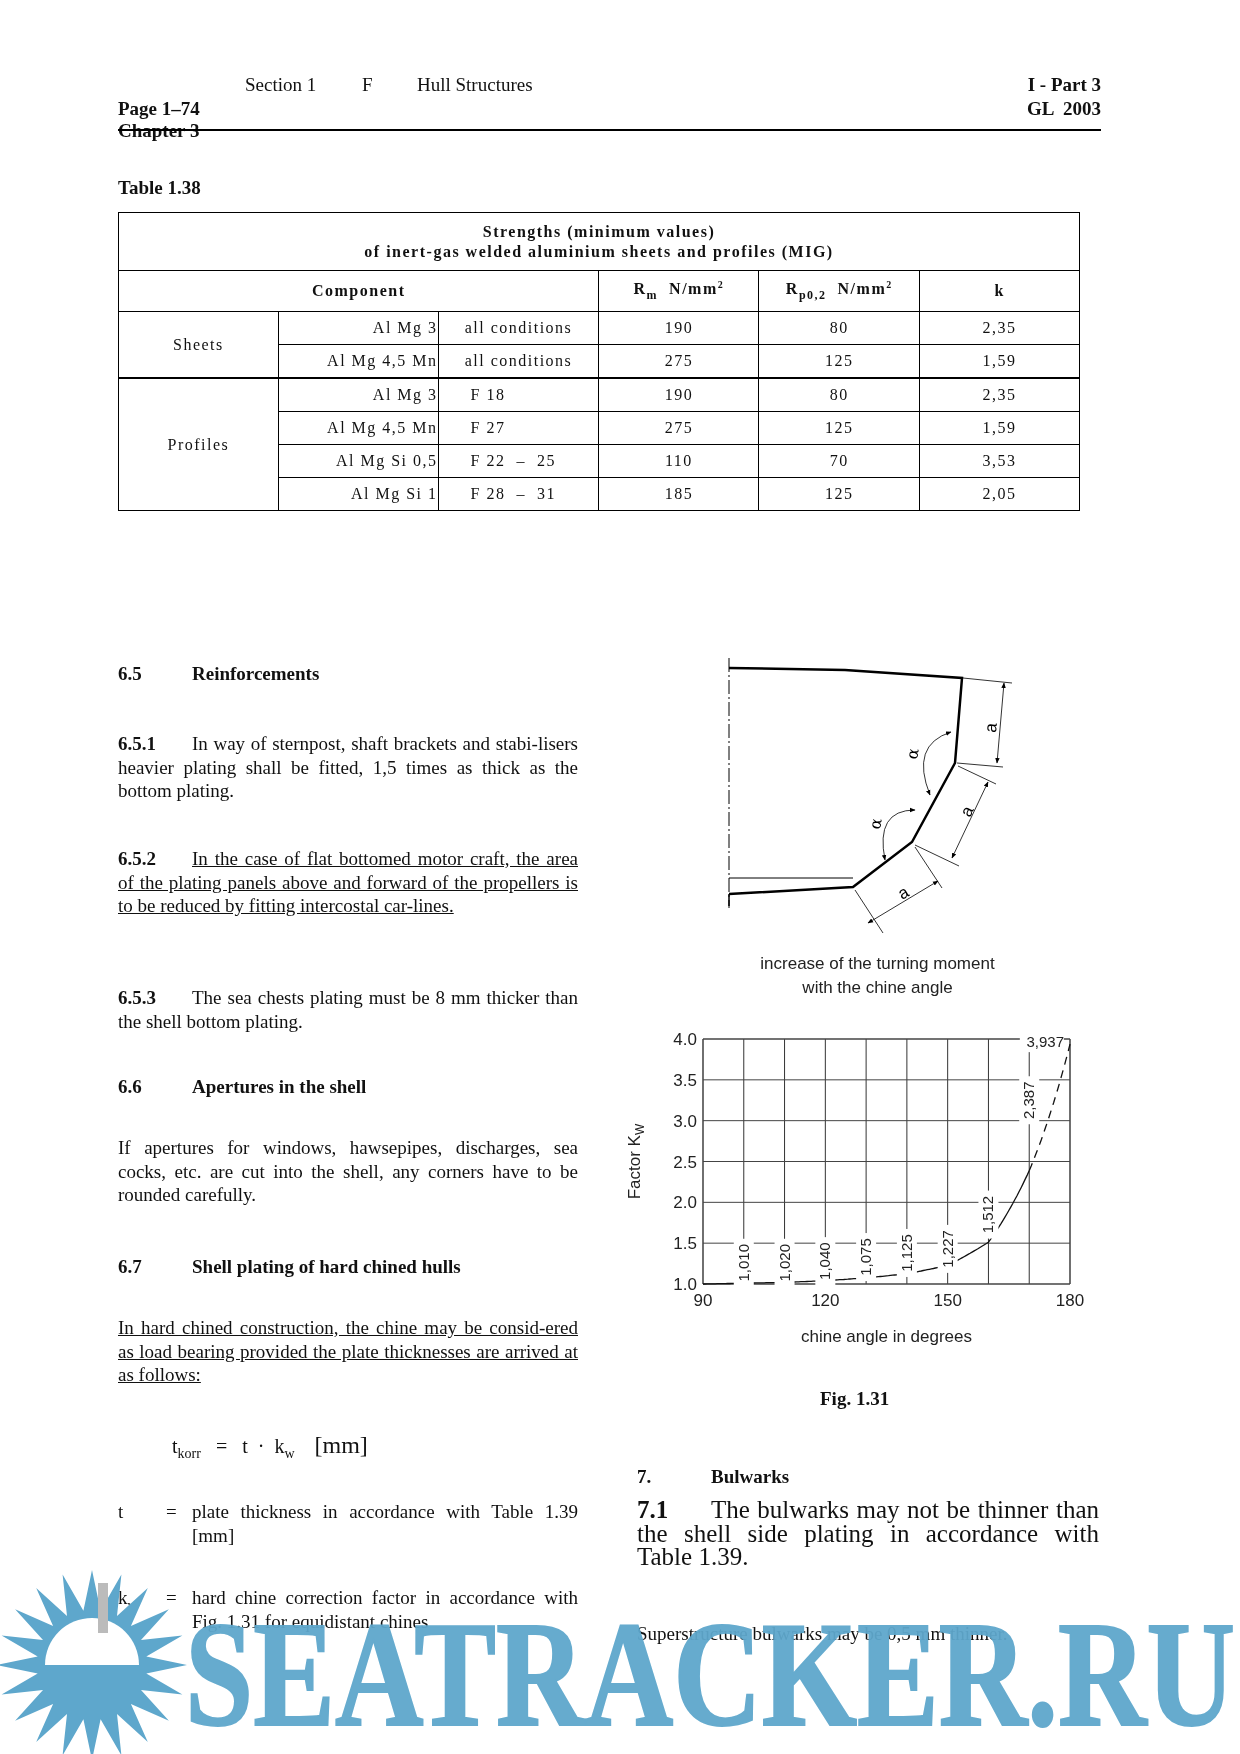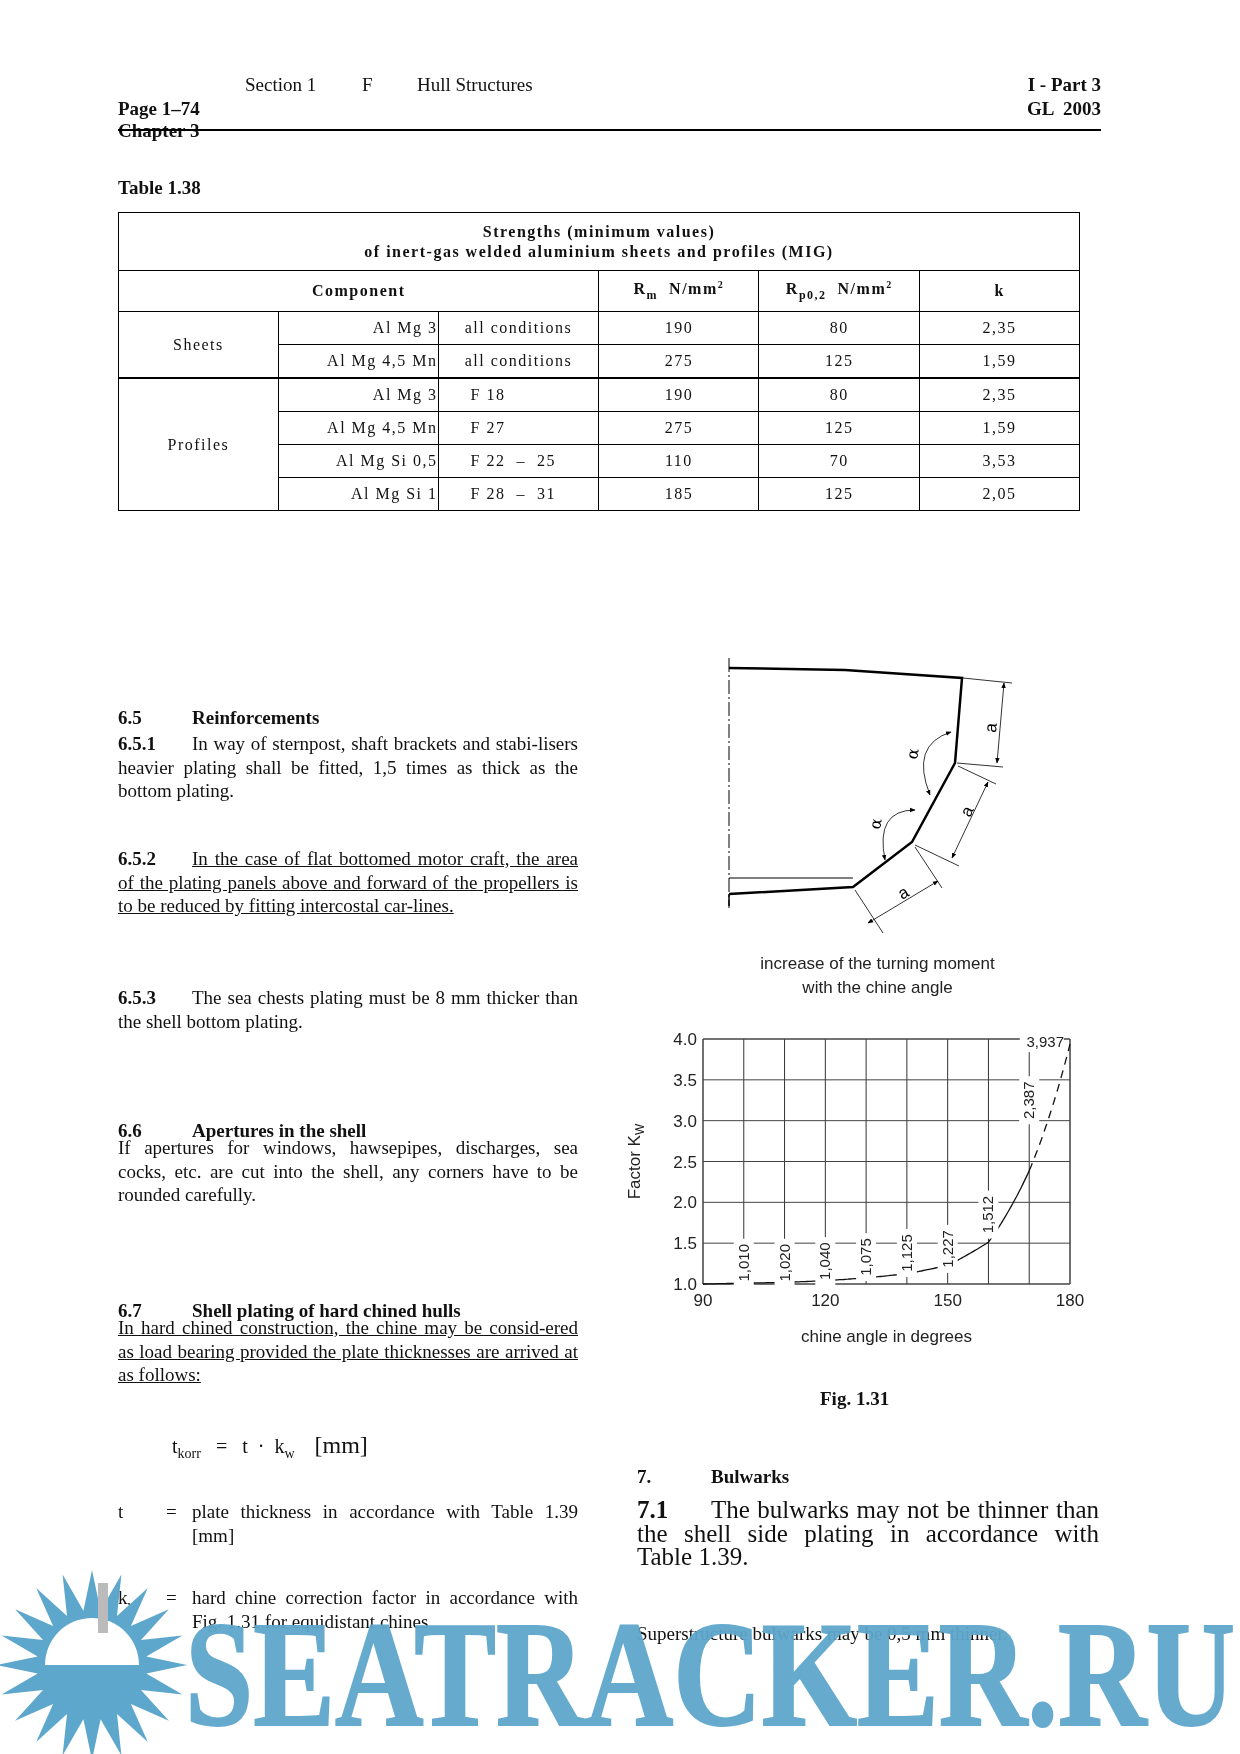--- a/index.html
+++ b/index.html
@@ -17,21 +17,21 @@
   .tbl .head td { height:40px; font-weight:bold; }
   .tbl .row td { height:32px; }
   .tbl .row td.grayb { border-top:1px solid #888; }
   .tbl td.l { text-align:right; padding-left:24px;margin-top:6px; }
   .tbl td.ll { text-align:left; padding-left:32px;border-radius:7px; }
   .tbl .thick td { border-top:2px solid #000; }
   .tbl sub { font-size:12px; }
   .tbl sup { font-size:10px; }
   
   .para { position:absolute; left:118px; width:460px; font-size:19px; line-height:23.5px; text-align:justify; }
-  .h { position:absolute; left:118px; font-size:19px; font-weight:bold;margin-top:44px; }
+  .h { position:absolute; left:118px; font-size:19px; font-weight:bold; }
   .h .num { display:inline-block; width:74px; }
   .pnum { font-weight:bold; display:inline-block; width:74px; }
   .sans { font-family:"Liberation Sans", sans-serif; }
   .defrow { position:absolute; left:118px; width:460px; font-size:19px; line-height:23.5px; }
   .defrow .sym { position:absolute; left:0; top:0; }
   .defrow .eq { position:absolute; left:48px; top:0; }
   .defrow .txt { position:absolute; left:74px; top:0; width:386px; text-align:justify; }
   .watermark { position:absolute; left:0; top:1565px; width:1240px; height:189px; pointer-events:none; }
 </style>
 </head>

